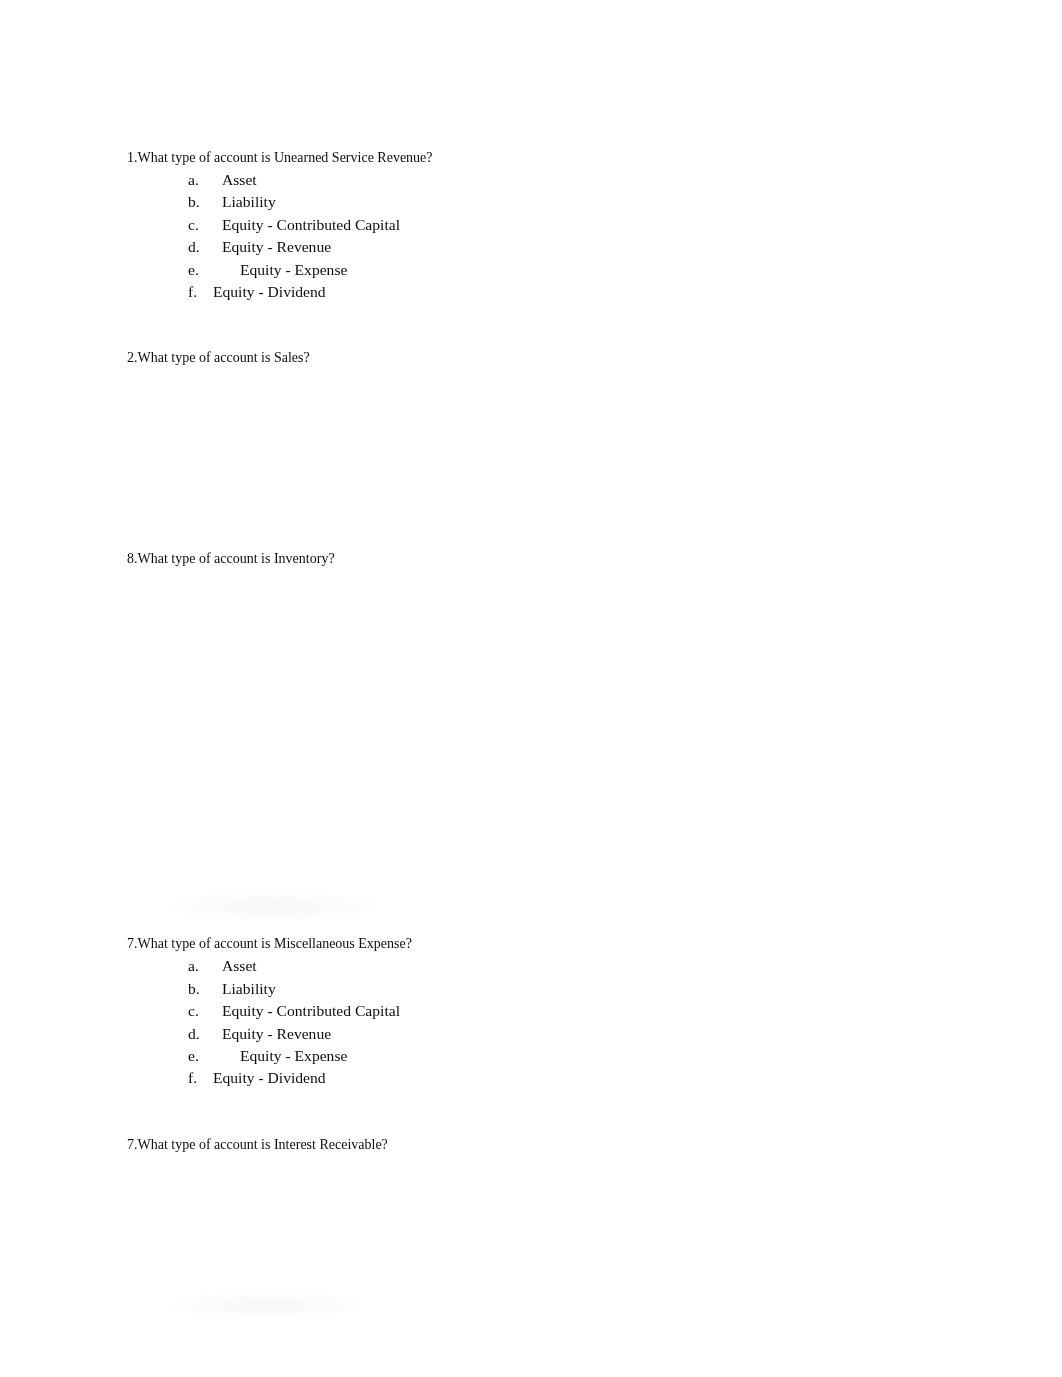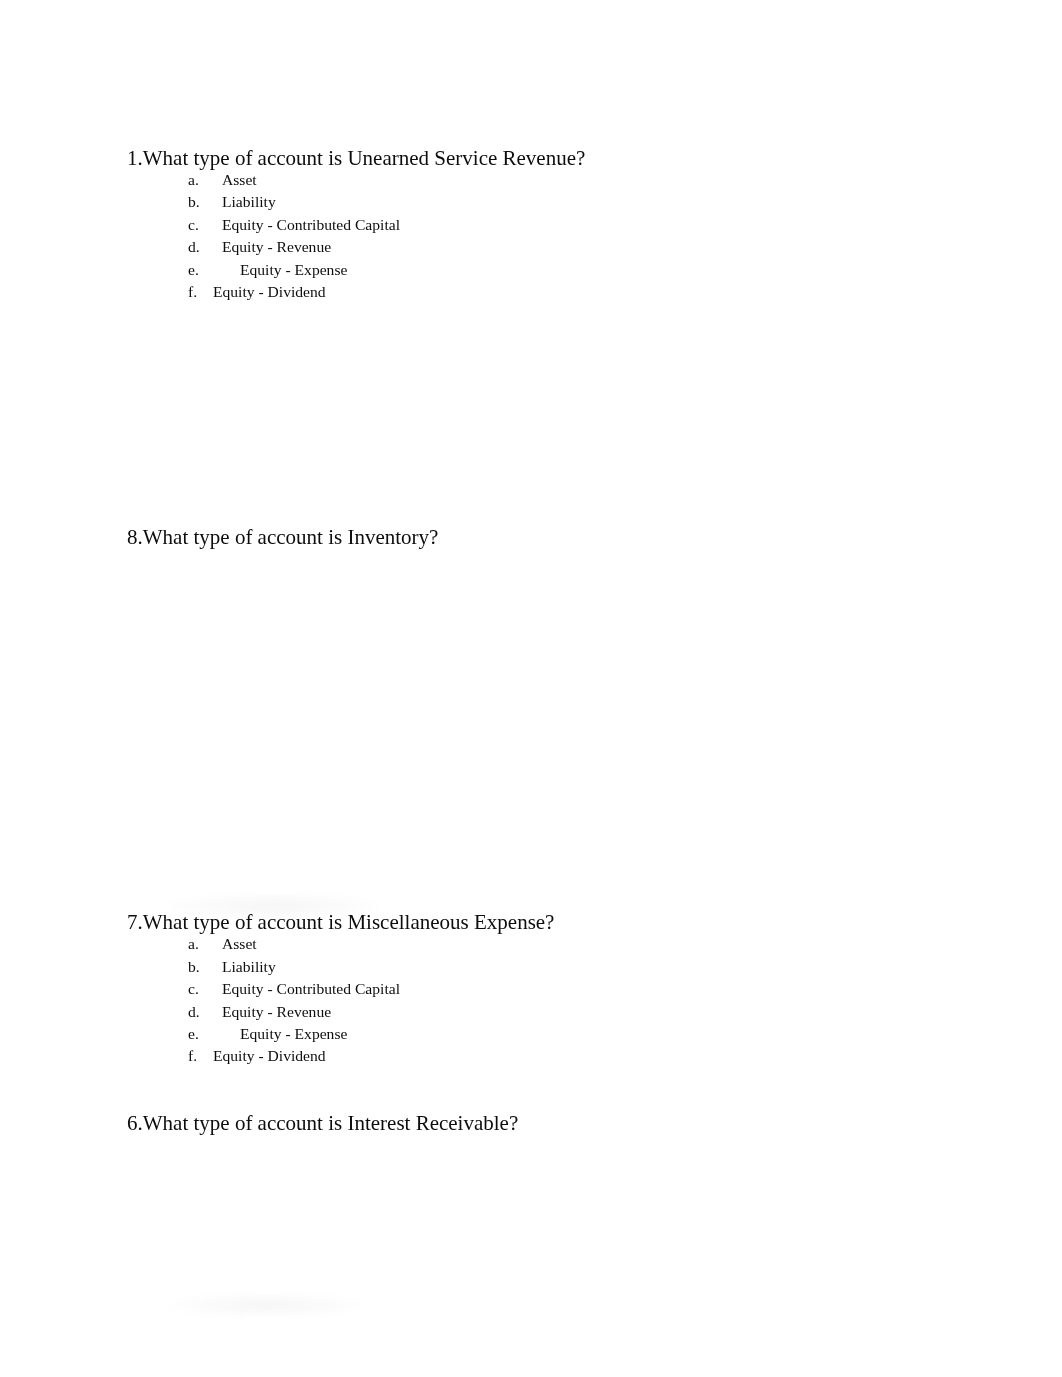--- a/index.html
+++ b/index.html
@@ -30,21 +30,21 @@
     top: 147px;
     width: 800px;
   }
 
   
   .qblock {
     position: relative;
   }
 
   .qline {
-    font-size: 21px;
+    font-size: 14px;
     line-height: 22px;
     letter-spacing: 0.0px;
     white-space: pre;
     color: #0d0d0d;
   }
 
   
   .options {
     margin: 0;
     padding: 0;
@@ -124,20 +124,21 @@
         <li class="opt"><span class="marker">a.</span><span class="otext">Asset</span></li>
         <li class="opt"><span class="marker">b.</span><span class="otext">Liability</span></li>
         <li class="opt"><span class="marker">c.</span><span class="otext">Equity - Contributed Capital</span></li>
         <li class="opt"><span class="marker">d.</span><span class="otext">Equity - Revenue</span></li>
         <li class="opt shift"><span class="marker">e.</span><span class="otext">Equity - Expense</span></li>
         <li class="opt shift-more"><span class="marker">f.</span><span class="otext">Equity - Dividend</span></li>
       </ul>
     </div>
 
     <div class="qblock" style="margin-top:44px;">
+      <div class="qline">2.What type of account is Sales?</div>
       <div class="answer-space" style="height:179px;"></div>
     </div>
 
     <div class="qblock">
       <div class="qline">8.What type of account is Inventory?</div>
       <div class="answer-space" style="height:182px;"></div>
     </div>
 
     <div class="qblock">
       <div class="answer-space" style="height:181px;"></div>
@@ -149,21 +150,21 @@
         <li class="opt"><span class="marker">a.</span><span class="otext">Asset</span></li>
         <li class="opt"><span class="marker">b.</span><span class="otext">Liability</span></li>
         <li class="opt"><span class="marker">c.</span><span class="otext">Equity - Contributed Capital</span></li>
         <li class="opt"><span class="marker">d.</span><span class="otext">Equity - Revenue</span></li>
         <li class="opt shift"><span class="marker">e.</span><span class="otext">Equity - Expense</span></li>
         <li class="opt shift-more"><span class="marker">f.</span><span class="otext">Equity - Dividend</span></li>
       </ul>
     </div>
 
     <div class="qblock" style="margin-top:44px;">
-      <div class="qline">6.What type of account is Interest Receivable?</div>
+      <div class="qline">7.What type of account is Interest Receivable?</div>
       <div class="answer-space" style="height:180px;"></div>
     </div>
 
   </div>
 
   <div class="smudge" id="smudge-upper"></div>
   <div class="smudge" id="smudge-lower"></div>
 
 </div>
 

